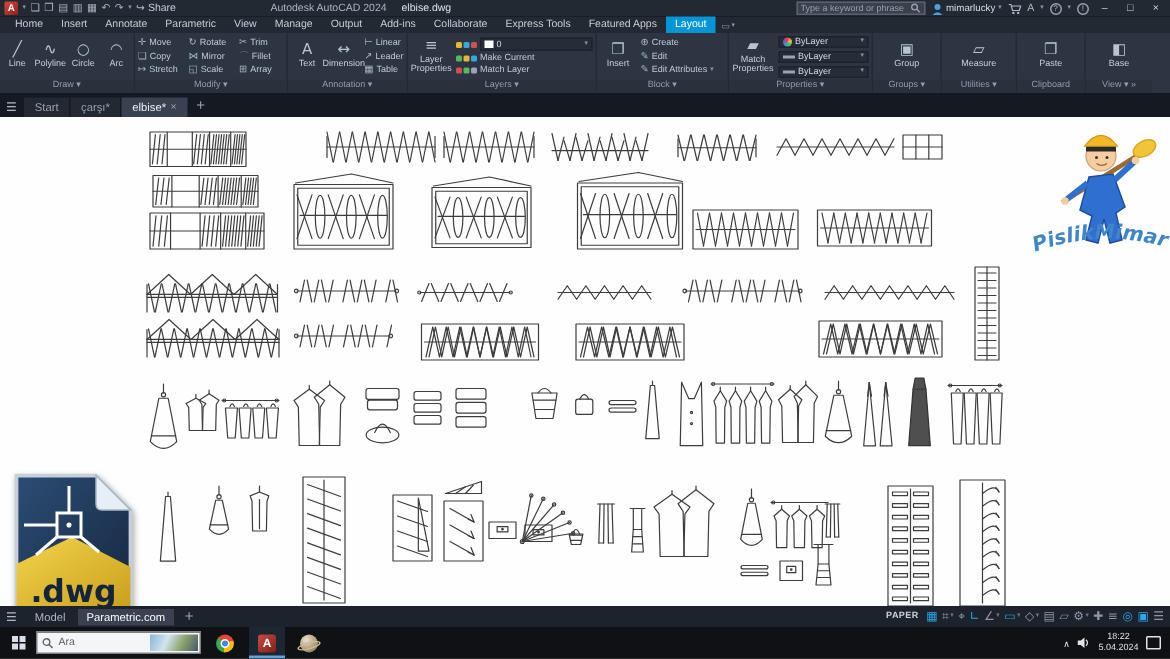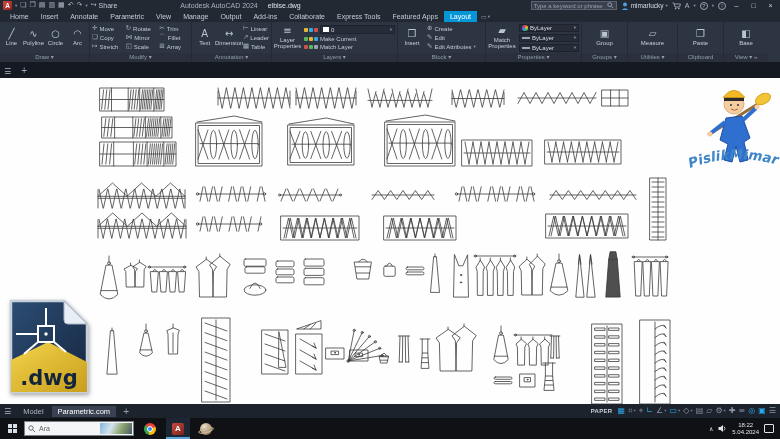--- a/index.html
+++ b/index.html
@@ -58,21 +58,21 @@
   .ftab{padding:0 7px;display:flex;gap:3px;align-items:center;background:#232933;height:13px;white-space:nowrap;}
   .ftab.active{background:#3a4150;color:#eef2f7;}
   .ftab .x{color:#9aa4b2;font-size:7px;}
   .newtabbtn{padding:0 5px;font-size:10px;color:#9aa3b2;height:13px;line-height:12px;}
 
   
   .canvas{position:absolute;top:78px;left:0;right:0;height:326px;background:#fefefe;z-index:1;}
   #blocks{position:absolute;inset:0;}
   #blocks g{stroke:#3c3c3c;fill:none;stroke-width:.8;stroke-linecap:round;stroke-linejoin:round;}
   .wm{position:absolute;left:686px;top:4px;width:94px;height:98px;}
-  .dwgbadge{position:absolute;left:8px;top:220px;width:82px;height:97px;filter:drop-shadow(1px 2px 2px rgba(0,0,0,.35));}
+  .dwgbadge{position:absolute;left:8px;top:236px;width:82px;height:97px;filter:drop-shadow(1px 2px 2px rgba(0,0,0,.35));}
   .bottombar{position:absolute;top:404px;left:0;right:0;height:14px;background:#1d232d;display:flex;align-items:center;font-size:7.5px;color:#aeb6c2;padding:0 4px;gap:2px;z-index:5;}
   .ltab{padding:1px 6px;white-space:nowrap;}
   .ltab.active{background:#3a4252;color:#fff;}
   .statusbar{margin-left:auto;display:flex;align-items:center;gap:3px;}
   .paper{font-size:6px;font-weight:bold;color:#ccd3dd;letter-spacing:.3px;margin-right:2px;}
   .sticon{font-size:8px;color:#8d97a8;display:inline-flex;align-items:center;line-height:10px;}
   .sticon.on{color:#2aa7e8;}
   .sticon .c{font-size:4.5px;color:#6b7585;margin-left:1px;}
 
   
@@ -393,20 +393,32 @@
           <span class="blbl">Base</span>
         </div>
       </div>
     <div class="ptitle">View ▾ »</div>
   </div>
 
 </div>
 
 <div class="filetabs">
   <span class="hamb">☰</span>
+  <span id="file-tabs" style="display:flex;gap:1px;align-items:flex-end;">
+      <span class="ftab">
+        <span>Start</span>
+      </span>
+      <span class="ftab">
+        <span>çarşı*</span>
+      </span>
+      <span class="ftab active">
+        <span>elbise*</span>
+        <span class="x">×</span>
+      </span>
+    </span>
   <span class="newtabbtn">+</span>
 </div>
 
 <div class="canvas">
   <svg id="blocks" width="780" height="326" viewBox="0 0 780 326">
       <g transform="translate(100,10)" stroke="#3c3c3c">
         <rect x="0" y="0" width="64" height="23"></rect>
         <line x1="0" y1="11.5" x2="64" y2="11.5"></line>
         <line x1="11.5" y1="0" x2="11.5" y2="23"></line>
         <line x1="28.2" y1="0" x2="28.2" y2="23"></line>

